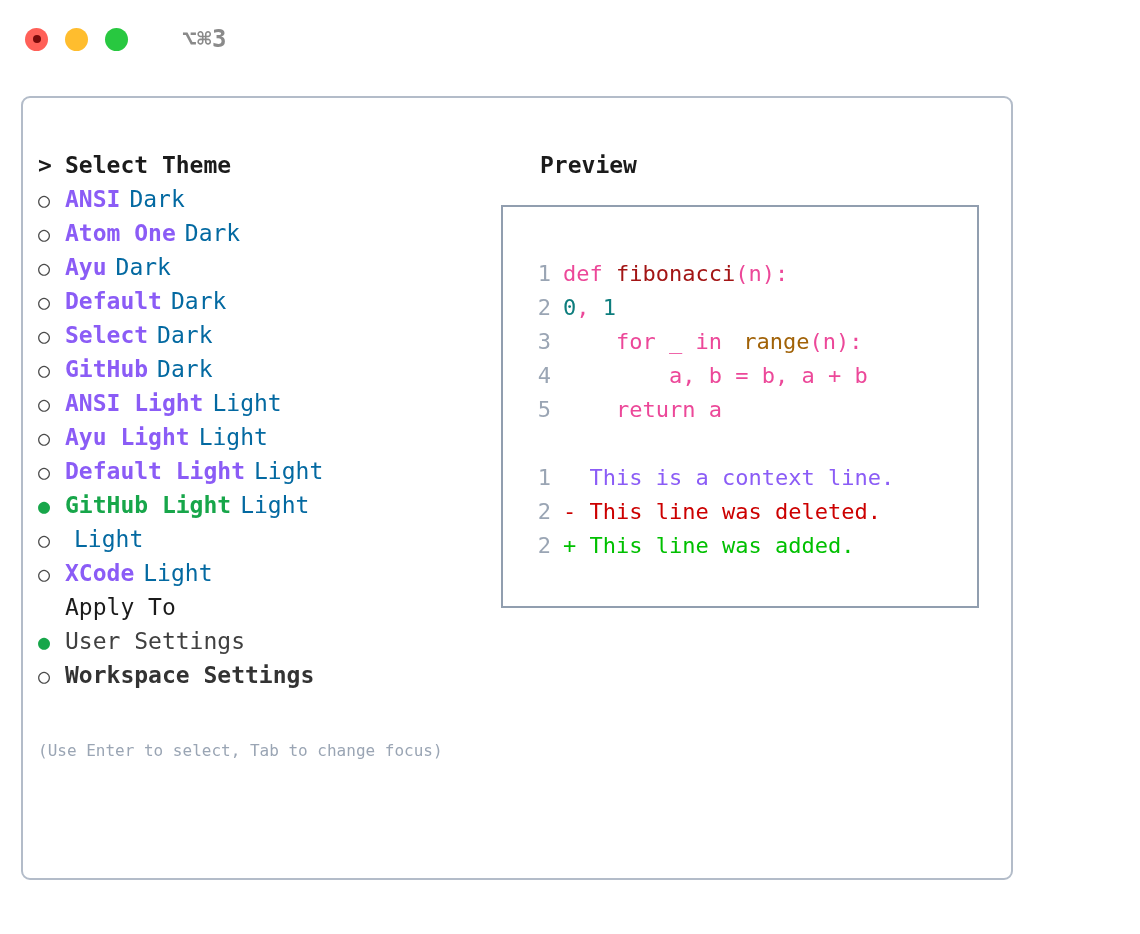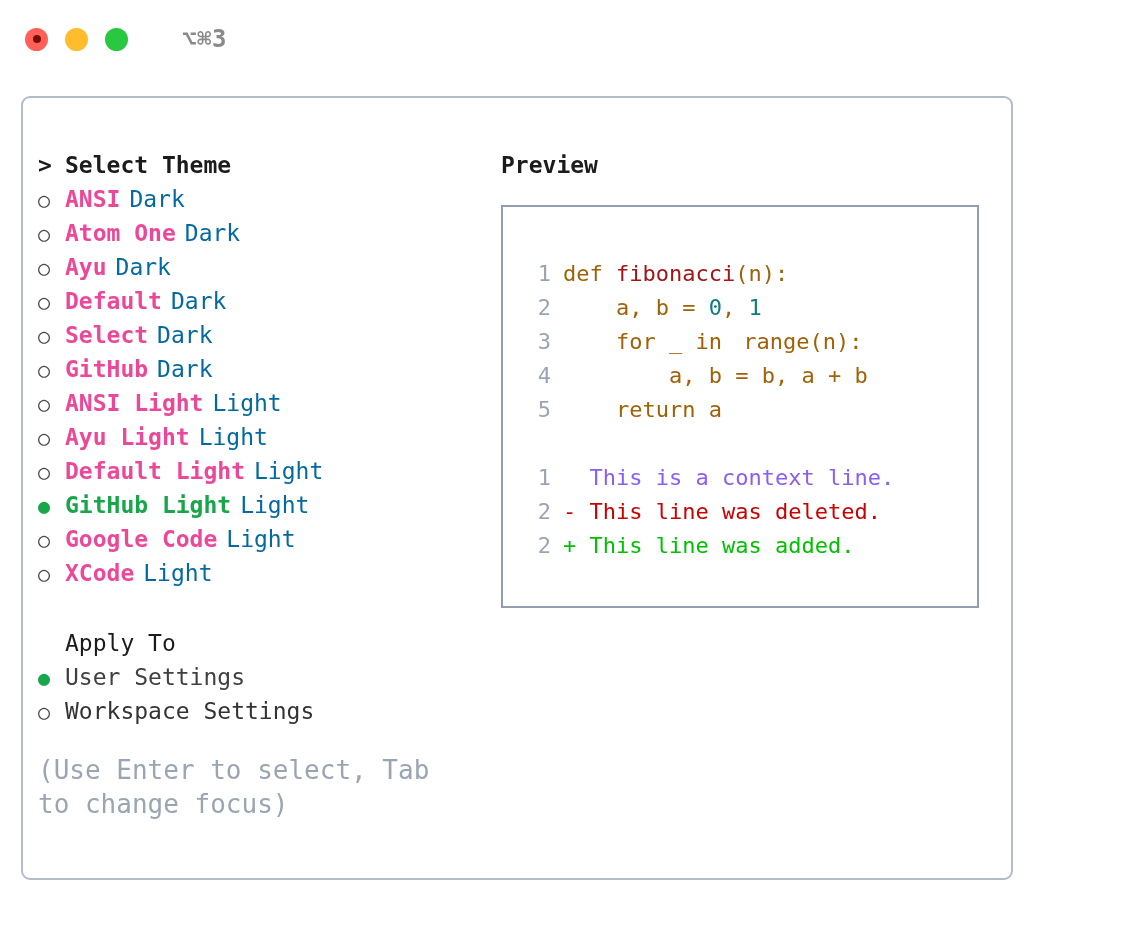--- a/index.html
+++ b/index.html
@@ -124,61 +124,62 @@
   }
   .bullet {
     display: inline-block;
     width: 27px;
     flex: 0 0 27px;
     font-size: 20px;
     color: #4a4a4a;
     line-height: 34px;
   }
   .opt.selected .bullet { color: #17a64a; }
-  .opt-label { font-weight: 700; color: #ec4899; }
+  .opt-label { font-weight: 700; color: #8b5cf6; }
   .opt.selected .opt-label { color: #17a64a; }
   .opt-tag {
     color: #0369a1;
     font-weight: 400;
     margin-left: 9px;
   }
 
   
-  .applyto-block { margin-top: 36px; }
+  .applyto-block { }
   .applyto-head {
     font-size: 23px;
     line-height: 34px;
     color: #1b1b1b;
     padding-left: 27px;
     white-space: pre;
   }
-  .opt.plain .opt-label { font-weight: 400; color: #333333; }
+  .opt.plain .opt-label { font-weight: 700; color: #333333; }
   .opt.plain.selected .opt-label { color: #404040; font-weight: 400; }
 
   .hint {
-    margin-top: 25px;
-    font-size: 26px;
+    margin-top: 42px;
+    font-size: 16px;
     line-height: 34px;
     color: #9aa5b4;
     width: 410px;
   }
 
   
   .right-col {
     position: absolute;
     left: 478px;
     top: 50px;
     width: 500px;
   }
   .preview-title {
     font-size: 23px;
     font-weight: 700;
     color: #1b1b1b;
     line-height: 34px;
     white-space: pre;
+    margin-left: 39px;
   }
   .preview-box {
     margin-top: 23px;
     width: 478px;
     height: 403px;
     border: 2px solid #919eaf;
     box-sizing: border-box;
     background: #ffffff;
     padding: 50px 0 0 18px;
   }
@@ -191,21 +192,21 @@
     font-size: 22px;
     white-space: pre;
   }
   .lineno {
     width: 30px;
     flex: 0 0 30px;
     text-align: right;
     color: #9aa5b4;
     margin-right: 12px;
   }
-  .code-text { color: #a16207; text-align: right; }
+  .code-text { color: #ec4899; text-align: right; }
 
   .tok-fn   { color: #a31515; }
   .tok-num  { color: #0d7d7d; }
   .tok-call { color: #a16207; margin-left: 8px; }
 
   .diff-gap { height: 34px; }
   .diff-ctx { color: #8b5cf6; }
   .diff-del { color: #cc0000; }
   .diff-add { color: #00c000; }
 </style>
@@ -237,41 +238,41 @@
             <div class="opt"><span class="bullet">○</span><span class="opt-label">ANSI</span><span class="opt-tag">Dark</span></div>
             <div class="opt"><span class="bullet">○</span><span class="opt-label">Atom One</span><span class="opt-tag">Dark</span></div>
             <div class="opt"><span class="bullet">○</span><span class="opt-label">Ayu</span><span class="opt-tag">Dark</span></div>
             <div class="opt"><span class="bullet">○</span><span class="opt-label">Default</span><span class="opt-tag">Dark</span></div>
             <div class="opt"><span class="bullet">○</span><span class="opt-label">Select</span><span class="opt-tag">Dark</span></div>
             <div class="opt"><span class="bullet">○</span><span class="opt-label">GitHub</span><span class="opt-tag">Dark</span></div>
             <div class="opt"><span class="bullet">○</span><span class="opt-label">ANSI Light</span><span class="opt-tag">Light</span></div>
             <div class="opt"><span class="bullet">○</span><span class="opt-label">Ayu Light</span><span class="opt-tag">Light</span></div>
             <div class="opt"><span class="bullet">○</span><span class="opt-label">Default Light</span><span class="opt-tag">Light</span></div>
             <div class="opt selected"><span class="bullet">●</span><span class="opt-label">GitHub Light</span><span class="opt-tag">Light</span></div>
-            <div class="opt"><span class="bullet">○</span><span class="opt-label">Google Code</span><span class="opt-tag">Light</span></div>
+            <div class="opt"><span class="bullet">○</span><span class="opt-tag">Light</span></div>
             <div class="opt"><span class="bullet">○</span><span class="opt-label">XCode</span><span class="opt-tag">Light</span></div>
           </div>
 
         <div class="applyto-block">
           <div class="applyto-head">Apply To</div>
           <div class="opt-list" id="apply-list">
               <div class="opt plain selected"><span class="bullet">●</span><span class="opt-label">User Settings</span></div>
               <div class="opt plain"><span class="bullet">○</span><span class="opt-label">Workspace Settings</span></div>
             </div>
         </div>
 
         <div class="hint">(Use Enter to select, Tab to change focus)</div>
       </div>
 
       <div class="right-col">
         <div class="preview-title">Preview</div>
         <div class="preview-box">
           <div id="code-block">
               <div class="code-line"><span class="lineno">1</span><span class="code-text">def </span><span class="tok-fn">fibonacci</span><span class="code-text">(n):</span></div>
-              <div class="code-line"><span class="lineno">2</span><span class="code-text">    a, b = </span><span class="tok-num">0</span><span class="code-text">, </span><span class="tok-num">1</span></div>
+              <div class="code-line"><span class="lineno">2</span><span class="tok-num">0</span><span class="code-text">, </span><span class="tok-num">1</span></div>
               <div class="code-line"><span class="lineno">3</span><span class="code-text">    for _ in </span><span class="tok-call">range</span><span class="code-text">(n):</span></div>
               <div class="code-line"><span class="lineno">4</span><span class="code-text">        a, b = b, a + b</span></div>
               <div class="code-line"><span class="lineno">5</span><span class="code-text">    return a</span></div>
             </div>
           <div class="diff-gap"></div>
           <div id="diff-block">
               <div class="code-line"><span class="lineno">1</span><span class="diff-ctx"> </span><span class="diff-ctx"> </span><span class="diff-ctx">This is a context line.</span></div>
               <div class="code-line"><span class="lineno">2</span><span class="diff-del">-</span><span class="diff-del"> </span><span class="diff-del">This line was deleted.</span></div>
               <div class="code-line"><span class="lineno">2</span><span class="diff-add">+</span><span class="diff-add"> </span><span class="diff-add">This line was added.</span></div>
             </div>

